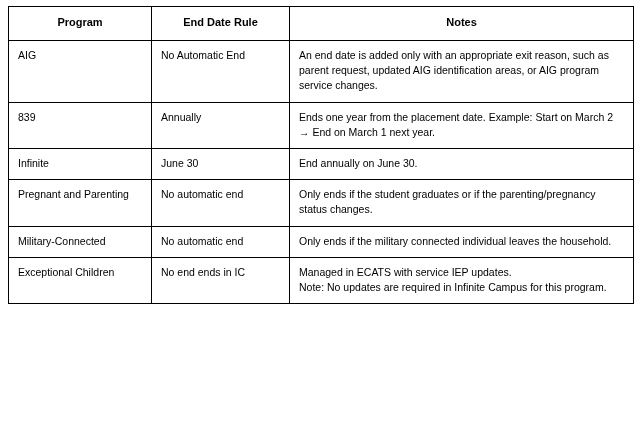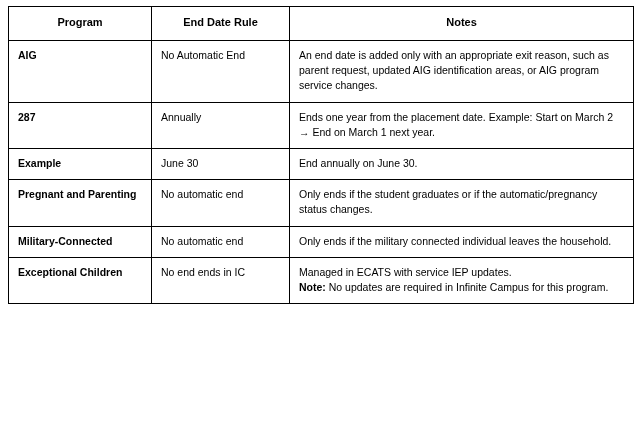--- a/index.html
+++ b/index.html
@@ -39,28 +39,28 @@
   }
   table.program-table thead th {
     text-align: center;
     font-weight: bold;
     font-size: 11px;
     padding-top: 8px;
     padding-bottom: 9px;
     vertical-align: middle;
   }
   td.prog {
-    font-weight: bold;
+    font-weight: normal;
   }
   td.rule, td.notes {
     font-weight: normal;
     margin-top: 16px;
   }
   .note-strong {
-    font-weight: bold;
+    font-weight: normal;
   }
   .notes-block { display: block; }
 </style>
 </head>
 <body>
 
 <div class="table-wrap">
   <table class="program-table">
     <colgroup>
       <col class="c0">
@@ -74,33 +74,33 @@
         <th>Notes</th>
       </tr>
     </thead>
     <tbody>
       <tr>
         <td class="prog">AIG</td>
         <td class="rule">No Automatic End</td>
         <td class="notes">An end date is added only with an appropriate exit reason, such as parent request, updated AIG identification areas, or AIG program service changes.</td>
       </tr>
       <tr>
-        <td class="prog">287</td>
+        <td class="prog">839</td>
         <td class="rule">Annually</td>
         <td class="notes">Ends one year from the placement date. Example: Start on March 2 → End on March 1 next year.</td>
       </tr>
       <tr>
-        <td class="prog">Example</td>
+        <td class="prog">Infinite</td>
         <td class="rule">June 30</td>
         <td class="notes">End annually on June 30.</td>
       </tr>
       <tr>
         <td class="prog">Pregnant and Parenting</td>
         <td class="rule">No automatic end</td>
-        <td class="notes">Only ends if the student graduates or if the automatic/pregnancy status changes.</td>
+        <td class="notes">Only ends if the student graduates or if the parenting/pregnancy status changes.</td>
       </tr>
       <tr>
         <td class="prog">Military-Connected</td>
         <td class="rule">No automatic end</td>
         <td class="notes">Only ends if the military connected individual leaves the household.</td>
       </tr>
       <tr>
         <td class="prog">Exceptional Children</td>
         <td class="rule">No end ends in IC</td>
         <td class="notes">

